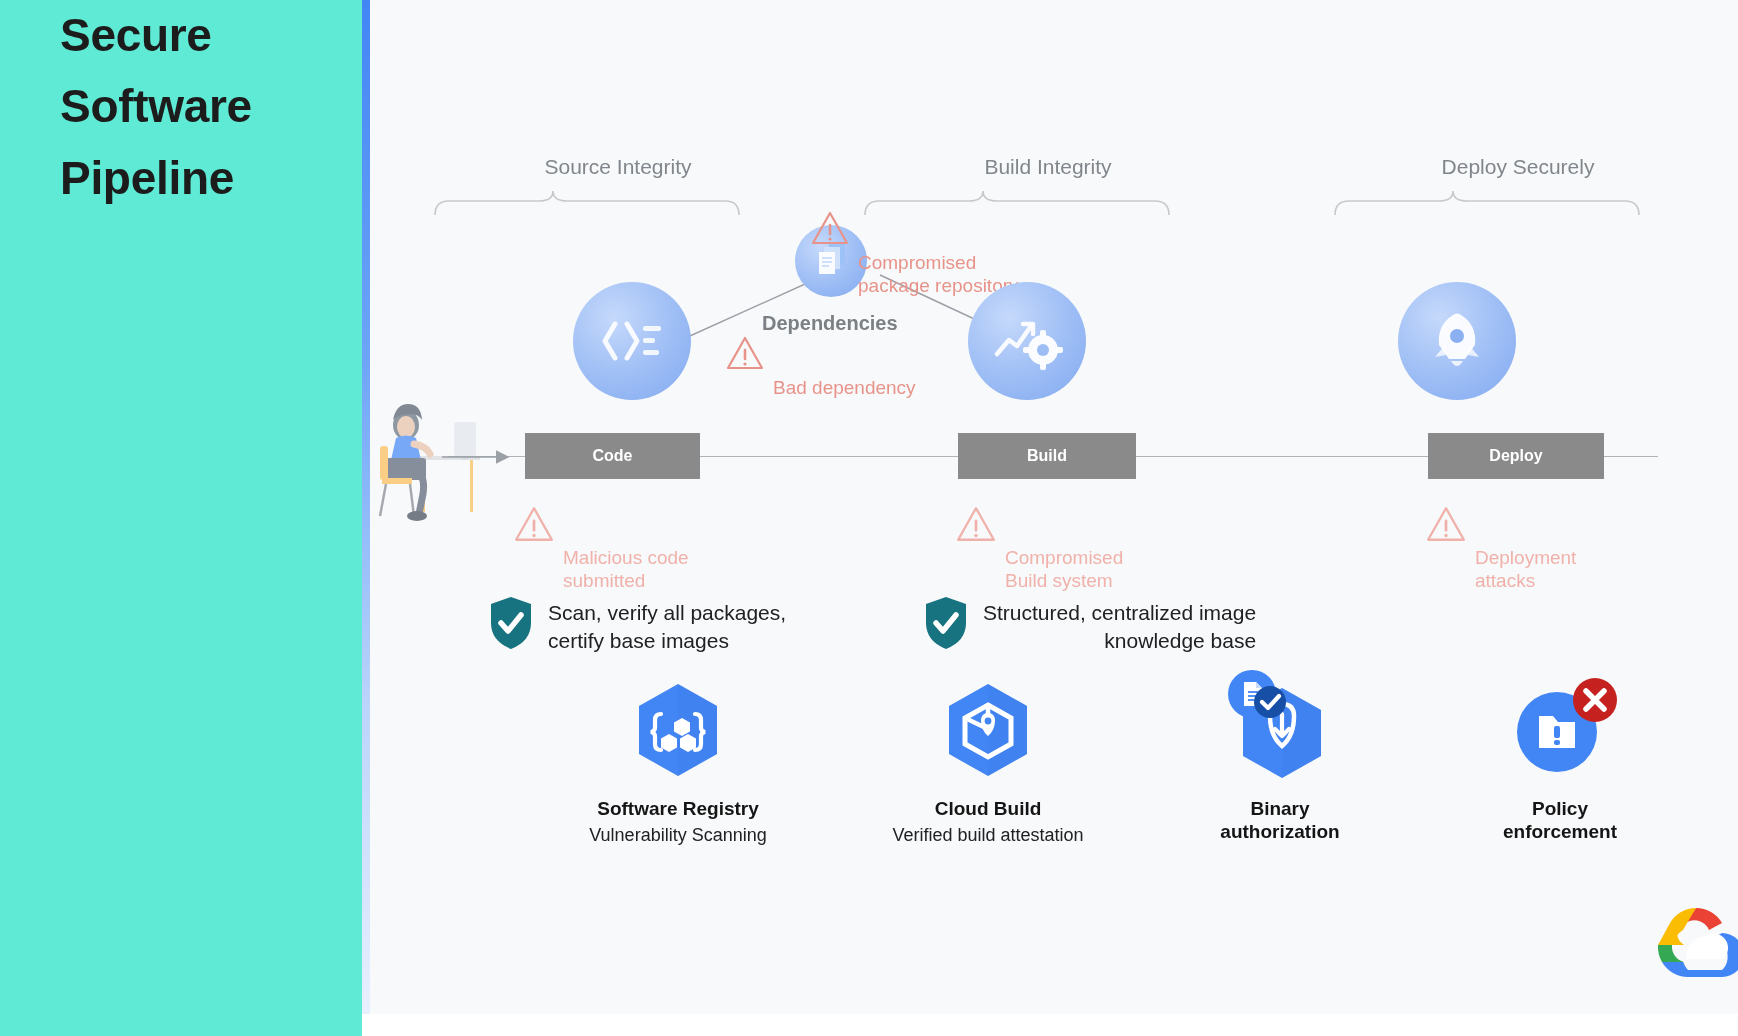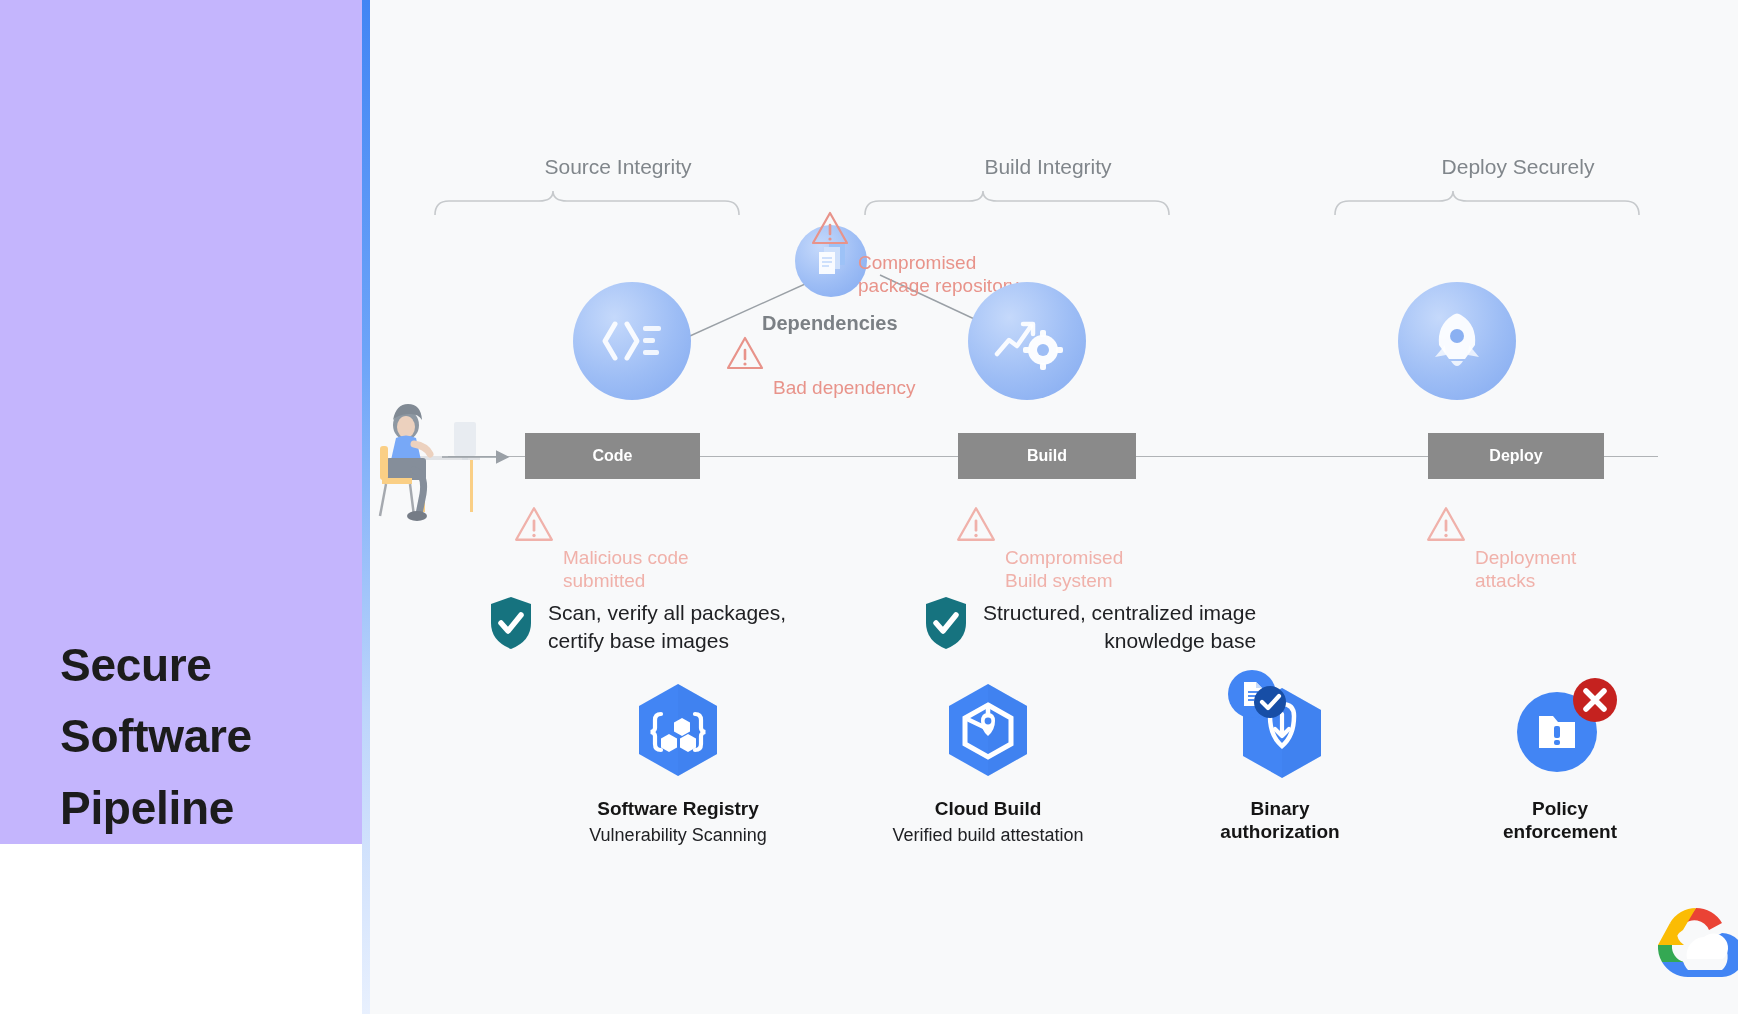--- a/index.html
+++ b/index.html
@@ -6,23 +6,23 @@
   body{
     width:1738px;height:1036px;
     background:#ffffff;
     font-family:"Liberation Sans",sans-serif;
     overflow:hidden;
   }
   .slide{position:relative;width:1738px;height:1036px;background:#ffffff;}
 
   
   .title-panel{
-    position:absolute;left:0;top:0;width:362px;height:844px;
-    background:#c4b5fd;
-    display:flex;align-items:flex-end;
+    position:absolute;left:0;top:0;width:362px;height:1036px;
+    background:#5eead4;
+    display:flex;align-items:flex-start;
   }
   .title-text{
     margin-left:60px;
     font-size:46px;font-weight:bold;color:#1c1c1c;
     line-height:1.55;letter-spacing:-0.3px;
   }
   .title-text div{white-space:nowrap;}
 
   
   .accent-bar{

